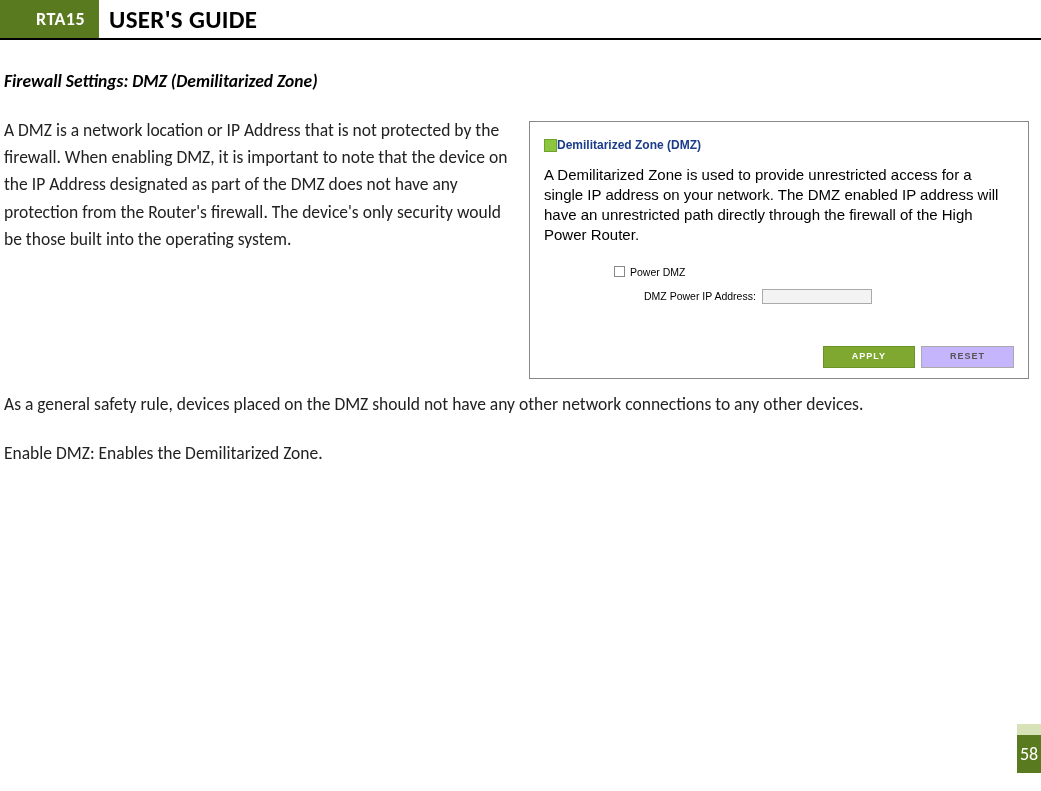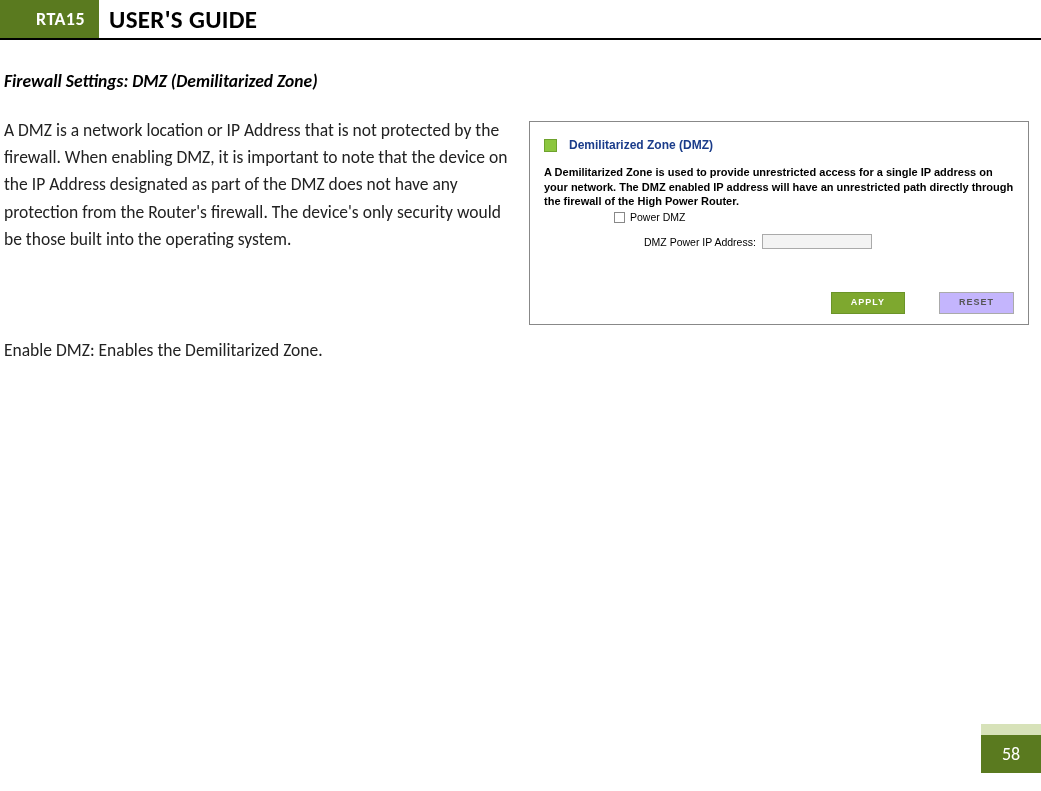--- a/index.html
+++ b/index.html
@@ -69,39 +69,39 @@
       background: #fff;
       font-family: Arial, sans-serif;
       font-size: 11px;
       padding: 14px 14px 10px 14px;
       flex-shrink: 0;
       margin-top: 4px;
     }
     .ss-title-row {
       display: flex;
       align-items: center;
-      gap: 12px;
+      gap: 0;
       margin-bottom: 10px;
     }
     .ss-square {
       width: 13px;
       height: 13px;
       background: #8cc63f;
       border: 1px solid #6ea22d;
     }
     .ss-title {
       color: #1a3c8a;
       font-weight: bold;
       font-size: 12px;
     }
     .ss-desc {
       color: #000;
-      font-size: 11px;
+      font-size: 15px;
       line-height: 1.35;
-      font-weight: bold;
+      margin-bottom: 18px;
     }
     .ss-form {
       padding-left: 70px;
       font-size: 10.5px;
       color: #000;
     }
     .ss-row {
       display: flex;
       align-items: center;
       margin-bottom: 8px;
@@ -122,35 +122,34 @@
     }
     .ss-buttons {
       display: flex;
       justify-content: flex-end;
       gap: 6px;
       margin-top: 42px;
     }
     .ss-btn {
       font-size: 9px;
       letter-spacing: 1px;
-      padding: 3px 19px;
+      padding: 3px 28px;
       border: 1px solid #999;
       color: #fff;
       font-weight: bold;
       font-family: Arial, sans-serif;
-      margin-left: 28px;
     }
     .ss-btn-apply { background: #7ea82f; border-color: #6b9428; }
     .ss-btn-reset { background: #c4b5fd; color: #555; border-color: #aaa; }
     .body-para { margin-bottom: 22px; }
     .page-number {
       position: absolute;
       right: 0;
       bottom: 18px;
-      width: 60px;
+      width: 24px;
       height: 38px;
       background: #5a7a1f;
       color: #fff;
       font-size: 18px;
       display: flex;
       align-items: center;
       justify-content: center;
     }
     .page-number::before {
       content: "";
@@ -195,16 +194,17 @@
           <span class="ss-input"></span>
         </div>
       </div>
       <div class="ss-buttons">
         <div class="ss-btn ss-btn-apply">APPLY</div>
         <div class="ss-btn ss-btn-reset">RESET</div>
       </div>
     </div>
   </div>
 
+  <p class="body-para">As a general safety rule, devices placed on the DMZ should not have any other network connections to any other devices.</p>
   <p class="body-para">Enable DMZ: Enables the Demilitarized Zone.</p>
 </div>
 
 <div class="page-number">58</div>
 
 </body></html>

